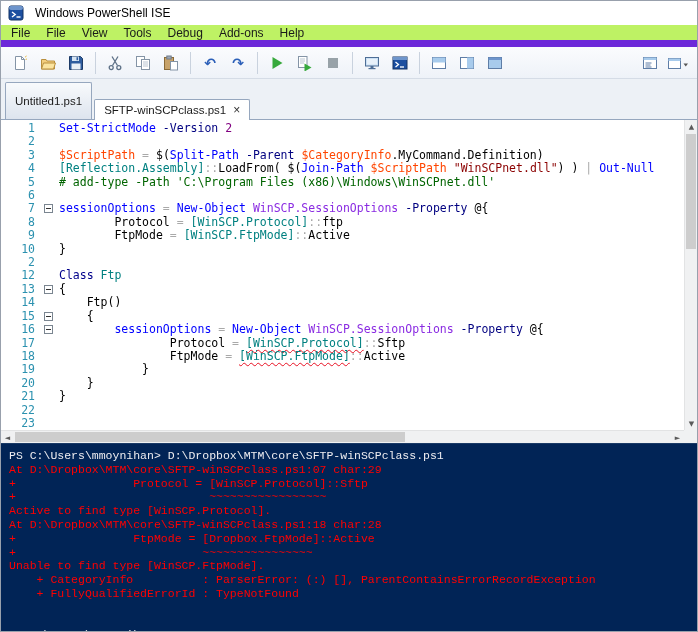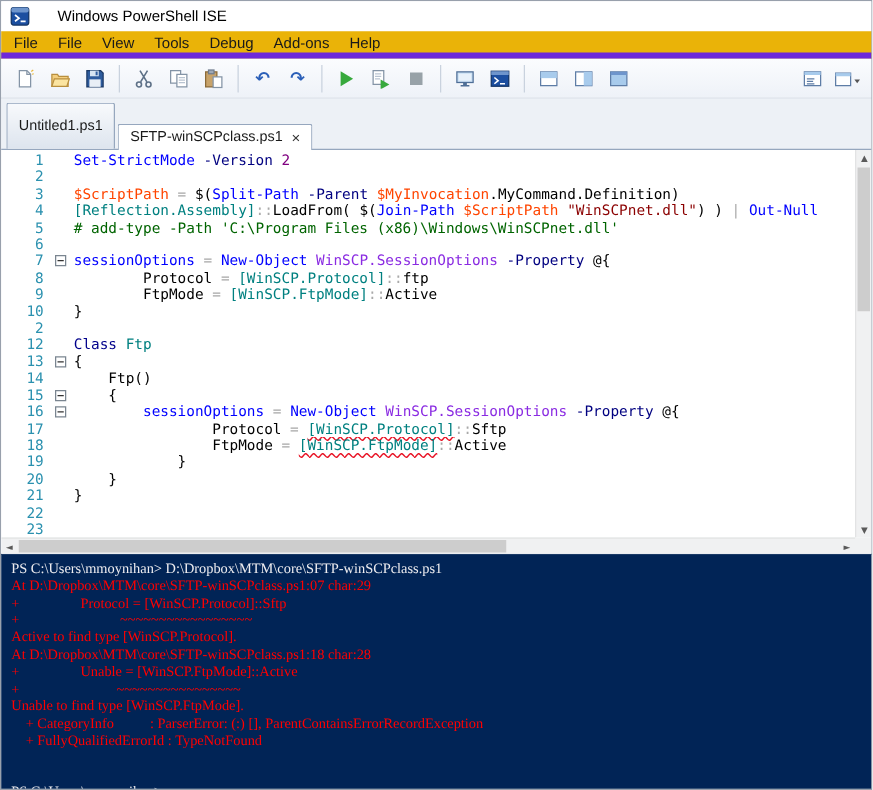--- a/index.html
+++ b/index.html
@@ -1,25 +1,25 @@
 <!DOCTYPE html>
 <html><head>
 <meta charset="utf-8">
 <style>
   *{box-sizing:border-box;margin:0;padding:0}
   html,body{width:698px;height:632px;overflow:hidden}
   body{font-family:"Liberation Sans","DejaVu Sans",sans-serif;background:#fff}
   .window{width:698px;height:632px;border:1px solid #98A0AC;display:flex;flex-direction:column;background:#fff}
 
-  .titlebar{flex:0 0 24px;display:flex;align-items:center;gap:22px;padding:0 7px;background:#fff}
+  .titlebar{flex:0 0 24px;display:flex;align-items:center;gap:11px;padding:0 7px;background:#fff}
   .titlebar .title{font-size:12px;color:#000}
   .appicon{width:16px;height:16px}
   .appicon svg{width:16px;height:16px;display:block}
 
-  .menubar{flex:0 0 22px;display:flex;align-items:stretch;background:#eab308;border-bottom:5px solid #6d28d9;padding-left:2px}
+  .menubar{flex:0 0 22px;display:flex;align-items:stretch;background:#bef264;border-bottom:7px solid #6d28d9;padding-left:2px}
   .menu-item{font-size:12px;color:#1a1a1a;padding:0 8px;display:flex;align-items:center;cursor:default}
 
   .toolbar{flex:0 0 32px;display:flex;align-items:center;background:linear-gradient(#FBFCFE,#EEF2F8);border-bottom:1px solid #D5DCE6;padding:0 6px;gap:2px}
   .tb-btn{border:1px solid transparent;background:transparent;width:26px;height:26px;display:flex;align-items:center;justify-content:center;padding:0;cursor:default}
   .tb-ic{display:block;width:16px;height:16px}
   .tb-ic.wide{width:22px}
   .tb-ic svg{display:block;width:100%;height:100%}
   .tb-sep{width:1px;height:22px;background:#C9D2DE;margin:0 4px}
   .tb-spacer{flex:1}
   .gly{font-family:"DejaVu Sans",sans-serif;font-size:14px;line-height:16px;display:block;text-align:center;color:#2B5FB8;font-weight:bold}
@@ -44,21 +44,21 @@
 
   .vscroll{position:absolute;top:0;right:0;bottom:13px;width:13px;background:#F0F1F2;border-left:1px solid #E2E3E4}
   .hscroll{position:absolute;left:0;bottom:0;right:13px;height:13px;background:#F0F1F2;border-top:1px solid #E2E3E4}
   .sb-corner{position:absolute;right:0;bottom:0;width:13px;height:13px;background:#F0F1F2}
   .sb-arr{position:absolute;width:13px;height:13px;font-size:7px;color:#5a5a5a;display:flex;align-items:center;justify-content:center;font-family:"DejaVu Sans",sans-serif}
   .sb-arr.up{top:0;left:0}.sb-arr.down{bottom:0;left:0}
   .sb-arr.left{left:0;top:0}.sb-arr.right{right:0;top:0}
   .vthumb{position:absolute;left:1px;right:1px;top:14px;height:115px;background:#CDCDCD}
   .hthumb{position:absolute;top:1px;bottom:1px;left:14px;width:390px;background:#CDCDCD}
 
-  .console{flex:1;background:#012456;color:#EEEDF0;font-family:Liberation Serif, serif;font-size:11.5px;line-height:13.8px;padding:5px 0 0 8px;overflow:hidden;border-top:1px solid #1a3a66}
+  .console{flex:1;background:#012456;color:#EEEDF0;font-family:Liberation Mono, monospace;font-size:11.5px;line-height:13.8px;padding:5px 0 0 8px;overflow:hidden;border-top:1px solid #1a3a66}
   .con-line{white-space:pre;min-height:13.8px}
   .con-err{color:#FF0000}
 </style>
 </head>
 <body>
 
 <div class="window">
 
   <div class="titlebar">
     <span class="appicon">
@@ -247,21 +247,21 @@
       <div class="tab active">
         <span class="tab-label">SFTP-winSCPclass.ps1</span>
         <span class="tab-close">×</span>
       </div>
     </div>
 
   <div class="editor">
     <div class="codelines" id="codelines">
         <div class="cl"><span class="ln">1</span><span class="fold"></span><span class="ct"><span class="t-cmd">Set-StrictMode</span><span class="t-param"> -Version </span><span class="t-num">2</span></span></div>
         <div class="cl"><span class="ln">2</span><span class="fold"></span><span class="ct"></span></div>
-        <div class="cl"><span class="ln">3</span><span class="fold"></span><span class="ct"><span class="t-var">$ScriptPath</span><span class="t-op"> = </span><span class="t-plain">$(</span><span class="t-cmd">Split-Path</span><span class="t-param"> -Parent </span><span class="t-var">$MyInvocation</span><span class="t-plain">.MyCommand.Definition)</span></span></div>
+        <div class="cl"><span class="ln">3</span><span class="fold"></span><span class="ct"><span class="t-var">$ScriptPath</span><span class="t-op"> = </span><span class="t-plain">$(</span><span class="t-cmd">Split-Path</span><span class="t-param"> -Parent </span><span class="t-var">$CategoryInfo</span><span class="t-plain">.MyCommand.Definition)</span></span></div>
         <div class="cl"><span class="ln">4</span><span class="fold"></span><span class="ct"><span class="t-type">[Reflection.Assembly]</span><span class="t-op">::</span><span class="t-plain">LoadFrom( $(</span><span class="t-cmd">Join-Path</span><span class="t-plain"> </span><span class="t-var">$ScriptPath</span><span class="t-plain"> </span><span class="t-str">"WinSCPnet.dll"</span><span class="t-plain">) ) </span><span class="t-op">|</span><span class="t-plain"> </span><span class="t-cmd">Out-Null</span></span></div>
         <div class="cl"><span class="ln">5</span><span class="fold"></span><span class="ct"><span class="t-com"># add-type -Path 'C:\Program Files (x86)\Windows\WinSCPnet.dll'</span></span></div>
         <div class="cl"><span class="ln">6</span><span class="fold"></span><span class="ct"></span></div>
         <div class="cl"><span class="ln">7</span><span class="fold"><span class="foldbox"></span></span><span class="ct"><span class="t-cmd">sessionOptions</span><span class="t-op"> = </span><span class="t-cmd">New-Object</span><span class="t-arg"> WinSCP.SessionOptions</span><span class="t-param"> -Property </span><span class="t-plain">@{</span></span></div>
         <div class="cl"><span class="ln">8</span><span class="fold"></span><span class="ct"><span class="t-plain">        Protocol </span><span class="t-op">= </span><span class="t-type">[WinSCP.Protocol]</span><span class="t-op">::</span><span class="t-plain">ftp</span></span></div>
         <div class="cl"><span class="ln">9</span><span class="fold"></span><span class="ct"><span class="t-plain">        FtpMode </span><span class="t-op">= </span><span class="t-type">[WinSCP.FtpMode]</span><span class="t-op">::</span><span class="t-plain">Active</span></span></div>
         <div class="cl"><span class="ln">10</span><span class="fold"></span><span class="ct"><span class="t-plain">}</span></span></div>
         <div class="cl"><span class="ln">2</span><span class="fold"></span><span class="ct"></span></div>
         <div class="cl"><span class="ln">12</span><span class="fold"></span><span class="ct"><span class="t-kw">Class </span><span class="t-type">Ftp</span></span></div>
         <div class="cl"><span class="ln">13</span><span class="fold"><span class="foldbox"></span></span><span class="ct"><span class="t-plain">{</span></span></div>
@@ -291,21 +291,21 @@
     <div class="sb-corner"></div>
   </div>
 
   <div class="console" id="consolelines">
       <div class="con-line con-norm">PS C:\Users\mmoynihan&gt; D:\Dropbox\MTM\core\SFTP-winSCPclass.ps1</div>
       <div class="con-line con-err">At D:\Dropbox\MTM\core\SFTP-winSCPclass.ps1:07 char:29</div>
       <div class="con-line con-err">+                 Protocol = [WinSCP.Protocol]::Sftp</div>
       <div class="con-line con-err">+                            ~~~~~~~~~~~~~~~~~</div>
       <div class="con-line con-err">Active to find type [WinSCP.Protocol].</div>
       <div class="con-line con-err">At D:\Dropbox\MTM\core\SFTP-winSCPclass.ps1:18 char:28</div>
-      <div class="con-line con-err">+                 Unable = [WinSCP.FtpMode]::Active</div>
+      <div class="con-line con-err">+                 FtpMode = [Dropbox.FtpMode]::Active</div>
       <div class="con-line con-err">+                           ~~~~~~~~~~~~~~~~</div>
       <div class="con-line con-err">Unable to find type [WinSCP.FtpMode].</div>
       <div class="con-line con-err">    + CategoryInfo          : ParserError: (:) [], ParentContainsErrorRecordException</div>
       <div class="con-line con-err">    + FullyQualifiedErrorId : TypeNotFound</div>
       <div class="con-line con-norm">&nbsp;</div>
       <div class="con-line con-norm">&nbsp;</div>
       <div class="con-line con-norm">PS C:\Users\mmoynihan&gt; </div>
     </div>
 
 </div>

